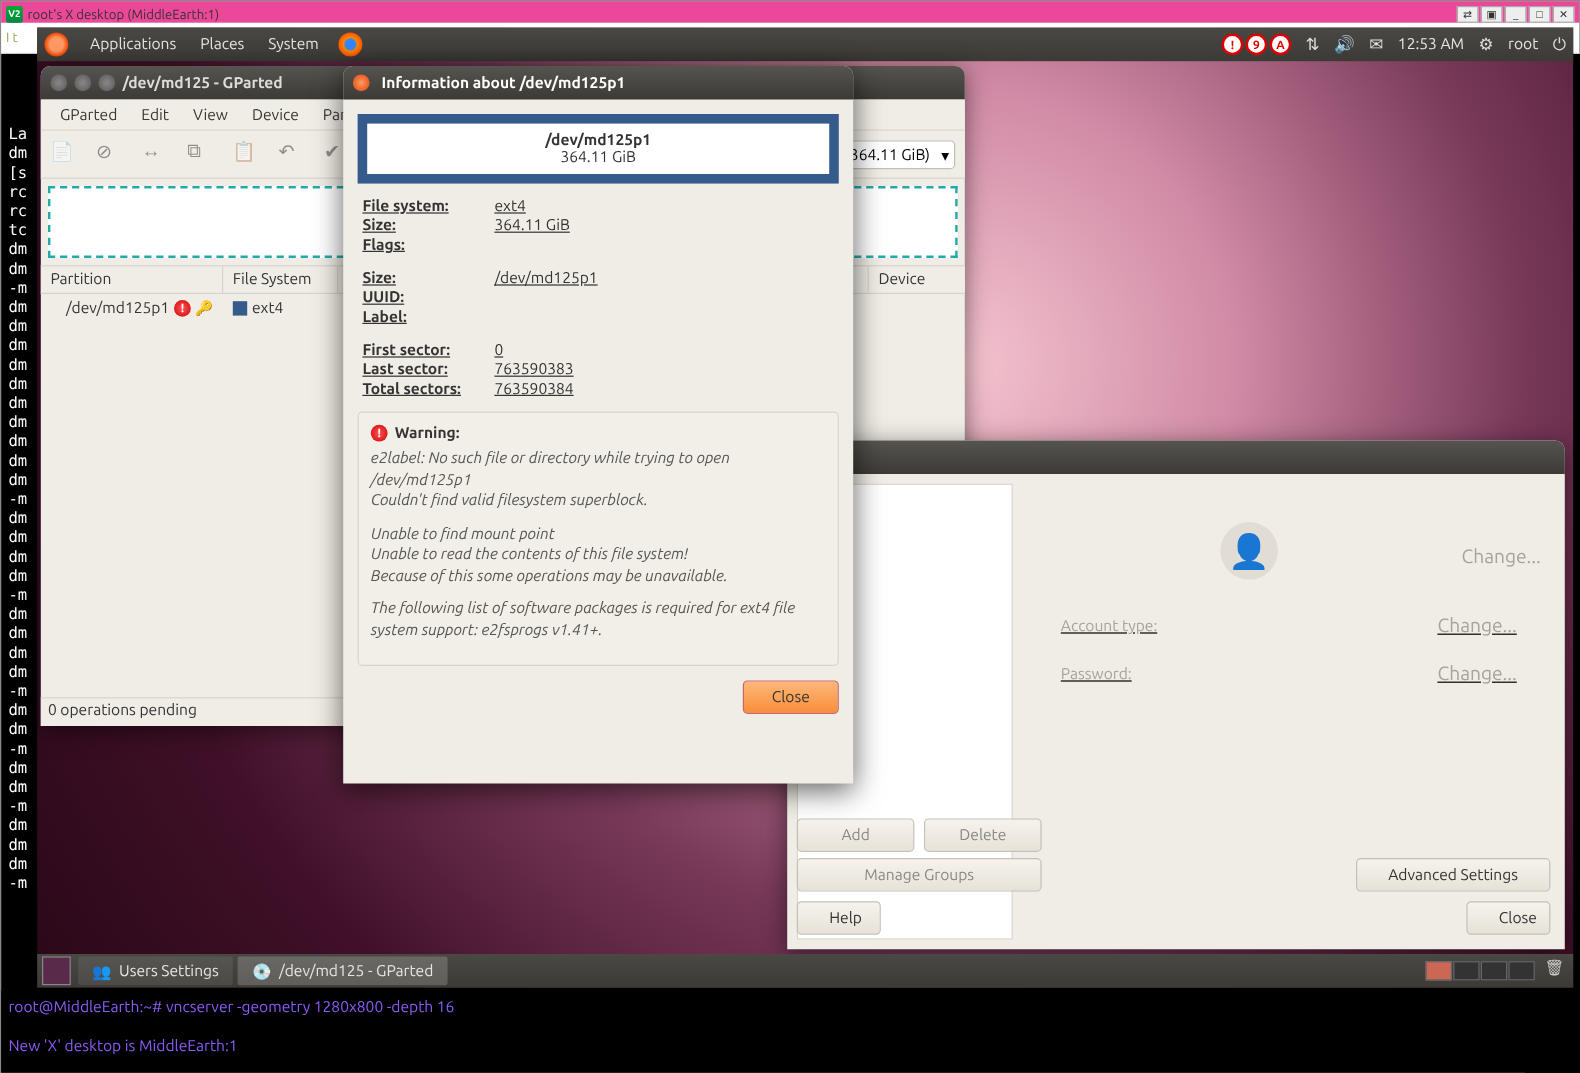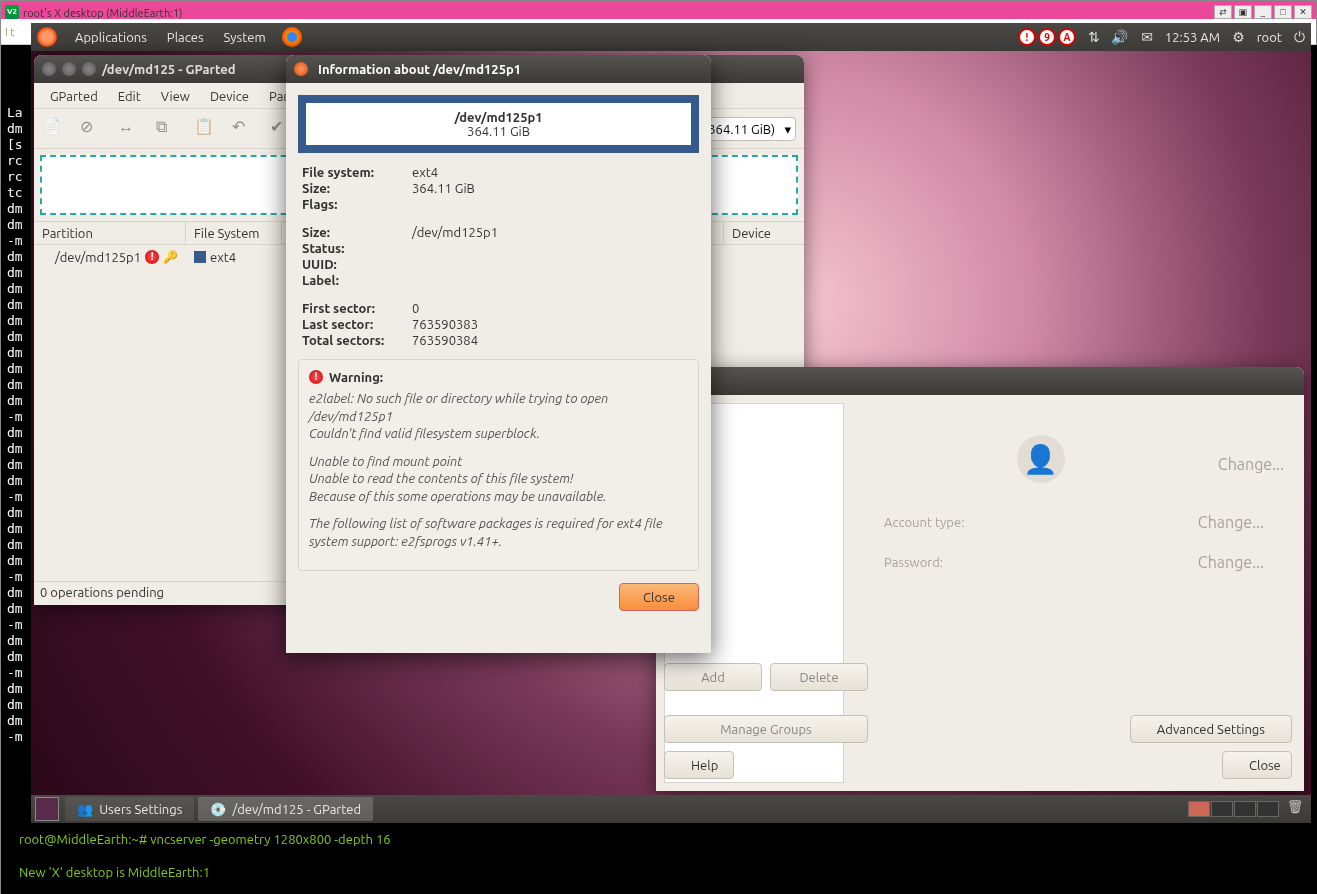--- a/index.html
+++ b/index.html
@@ -48,57 +48,57 @@
 .key-ic { color:#888; font-size:12px; }
 .fs-square { width:12px; height:12px; background:#355a8c; }
 .statusbar { position:absolute; bottom:0; left:0; right:0; height:24px; background:#f0ede6; border-top:1px solid #d8d4cc; font-size:13px; color:#333; padding:3px 6px; }
 
 
 .info-dialog { position:absolute; left:255px; top:32px; width:425px; height:598px; background:#f0ede6; border-radius:8px 8px 0 0; box-shadow:0 6px 24px rgba(0,0,0,.6); z-index:10; }
 .info-tb { height:28px; background:linear-gradient(#565450,#3c3a36); border-radius:8px 8px 0 0; display:flex; align-items:center; padding:0 8px; color:#fff; font-size:13px; font-weight:bold;text-align:center; }
 .info-close { width:14px; height:14px; border-radius:50%; background:radial-gradient(circle,#f96,#d40); margin-right:10px; }
 .partition-box { margin:12px; border:8px solid #355a8c; background:#fff; height:58px; display:flex; flex-direction:column; align-items:center; justify-content:center; font-size:13px; color:#333; font-weight:bold; }
 .partition-box div:last-child { font-weight:normal; }
-.info-grid { padding:0 16px; font-size:13px; color:#333; }
+.info-grid { padding:0 16px; font-size:13px; color:#333;text-decoration:underline; }
 .info-row { display:flex; margin-bottom:2px; }
 .info-label { width:110px; font-weight:bold; }
 .info-section { margin-top:14px; }
 .warning-box { margin:12px; padding:10px; background:#f2efe8; border:1px solid #d8d4cc; border-radius:4px; font-size:13px; color:#555; }
 .warn-header { display:flex; align-items:center; gap:6px; font-weight:bold; color:#333; margin-bottom:6px; }
 .warn-text { font-style:italic; line-height:1.35; }
 .warn-text p { margin-bottom:10px; }
 .close-btn { margin:8px 12px 12px auto; display:block; width:80px; height:28px; background:linear-gradient(#fdb87a,#f88e3a); border:1px solid #c66; border-radius:4px; font-size:13px; color:#333; cursor:pointer; }
 
 
 .users-win { position:absolute; left:625px; top:344px; width:648px; height:424px; background:#f0ede6; border-radius:8px 8px 0 0; box-shadow:0 4px 20px rgba(0,0,0,.5); }
 .users-content { display:flex; padding:0; height:calc(100% - 28px); }
 .users-list { width:180px; border:1px solid #d8d4cc; margin:8px 0 8px 8px; background:#fff; }
 .users-right { flex:1; padding:20px 20px 10px; position:relative; }
 .user-avatar { width:48px; height:48px; border-radius:50%; background:#e2ddd4; margin:20px auto 30px; display:flex; align-items:center; justify-content:center; color:#b8b2a8; font-size:28px; }
-.user-field-row { display:flex; justify-content:space-between; align-items:center; margin-bottom:22px; padding:0 20px; }
+.user-field-row { display:flex; justify-content:space-between; align-items:center; margin-bottom:22px; padding:0 20px;text-decoration:underline; }
 .user-field-label { color:#a8a298; font-size:13px; }
 .change-btn { background:none; border:none; color:#a8a298; font-size:16px; cursor:pointer; }
 .users-bottom-btns { position:absolute; bottom:48px; left:8px; display:flex; gap:8px; }
 .users-bottom-btns2 { position:absolute; bottom:12px; left:8px; }
 .std-btn { padding:6px 26px; background:linear-gradient(#f6f3ec,#e6e2d8); border:1px solid #c4c0b8; border-radius:4px; font-size:13px; color:#888; cursor:pointer; }
 .std-btn.dark { color:#333; }
 .adv-btn { position:absolute; bottom:48px; right:12px; }
 .close2-btn { position:absolute; bottom:12px; right:12px; }
 
 
 .bottom-panel { position:absolute; bottom:0; left:0; right:0; height:28px; background:linear-gradient(#4a4844,#3c3a36); display:flex; align-items:center; color:#e8e6e2; font-size:13px; }
 .task-btn { height:24px; padding:0 12px; margin:0 2px; background:rgba(255,255,255,.08); display:flex; align-items:center; gap:6px; cursor:pointer; border-radius:2px; }
 .task-btn.active { background:rgba(255,255,255,.18); }
 .ws-switcher { margin-left:auto; display:flex; gap:1px; margin-right:8px; }
 .ws { width:22px; height:16px; background:#333; border:1px solid #666; }
 .ws.active { background:#c65; }
 .trash-ic { width:18px; height:20px; color:#ccc; margin-right:6px; }
 
 
-.term-bottom { position:absolute; left:12px; bottom:0; width:1193px; height:68px; background:#000; color:#84cc16; font-family:"Lucida Console",Monaco,monospace; font-size:13px; padding:6px; line-height:16px; white-space:pre; }
+.term-bottom { position:absolute; left:0; bottom:0; width:1193px; height:68px; background:#000; color:#8b5cf6; font-family:"Lucida Console",Monaco,monospace; font-size:13px; padding:6px; line-height:16px; white-space:pre; }
 </style>
 </head>
 <body>
 
 <div class="vnc-frame" data-name="vnc-window">
   <div class="vnc-titlebar" data-name="vnc-titlebar">
     <div class="vnc-logo" data-name="vnc-logo-icon">V2</div>
     <span data-name="vnc-title">root's X desktop (MiddleEarth:1)</span>
     <div class="vnc-controls">
       <div class="vnc-btn" data-name="vnc-options-icon">⇄</div>
@@ -245,21 +245,21 @@
         <button class="std-btn" style="width:98px" data-name="delete-user-button">Delete</button>
       </div>
       <div class="users-bottom-btns2">
         <button class="std-btn dark" style="width:70px" data-name="help-button">Help</button>
       </div>
       <button class="std-btn" style="position:absolute;bottom:48px;left:8px;width:204px;top:auto;" data-name="manage-groups-button">Manage Groups</button>
       <button class="std-btn dark adv-btn" data-name="advanced-settings-button">Advanced Settings</button>
       <button class="std-btn dark close2-btn" style="width:70px" data-name="users-close-button">Close</button>
     </div>
 
-    <style>.users-win .users-bottom-btns{bottom:100px}.users-win .users-bottom-btns2{bottom:12px}</style>
+    <style>.users-win .users-bottom-btns{bottom:81px}.users-win .users-bottom-btns2{bottom:12px}</style>
     <style>.users-win button[data-name="manage-groups-button"]{bottom:48px}</style>
 
     <div class="info-dialog" data-name="partition-info-dialog">
       <div class="info-tb" data-name="info-titlebar">
         <div class="info-close" data-name="dialog-close-icon"></div>
         <span data-name="info-title">Information about /dev/md125p1</span>
       </div>
       <div class="partition-box" data-name="partition-summary-box">
         <div data-name="partition-box-name">/dev/md125p1</div>
         <div data-name="partition-box-size">364.11 GiB</div>
@@ -273,23 +273,20 @@
             <span class="info-label" data-name="label-size">Size:</span>
             <span data-name="value-size">364.11 GiB</span>
           </div>
         <div class="info-row">
             <span class="info-label" data-name="label-flags">Flags:</span>
           </div>
         <div class="info-section">
           <div class="info-row">
               <span class="info-label" data-name="label-path">Size:</span>
               <span data-name="value-path">/dev/md125p1</span>
-            </div>
-          <div class="info-row">
-              <span class="info-label" data-name="label-status">Status:</span>
             </div>
           <div class="info-row">
               <span class="info-label" data-name="label-uuid">UUID:</span>
             </div>
           <div class="info-row">
               <span class="info-label" data-name="label-label">Label:</span>
             </div>
         </div>
         <div class="info-section">
           <div class="info-row">

